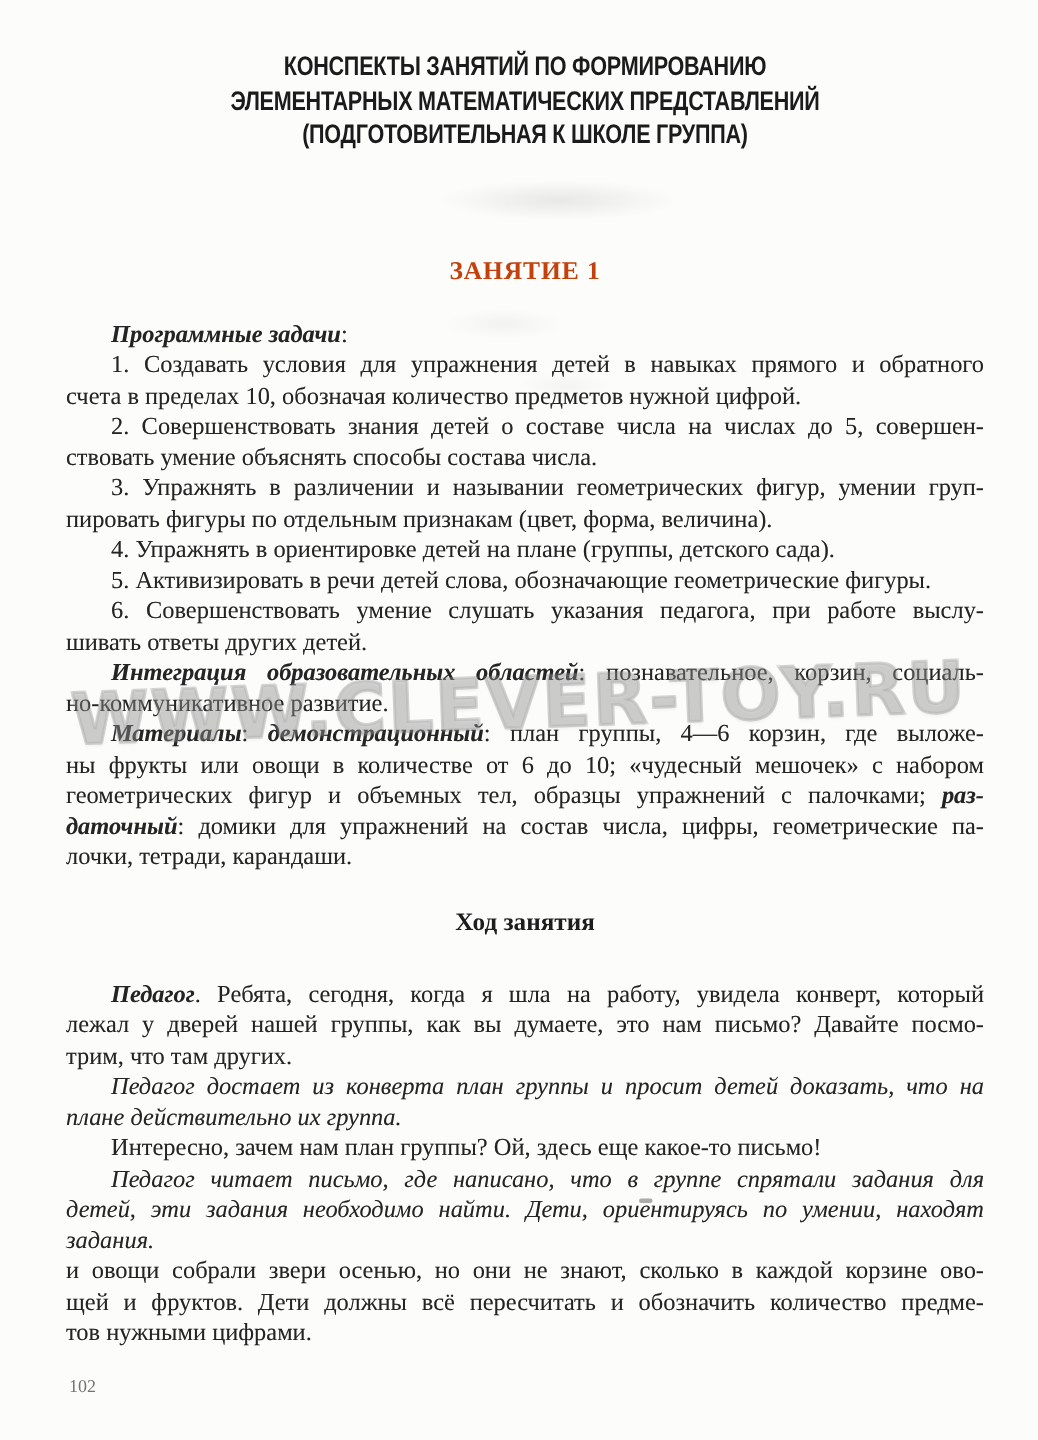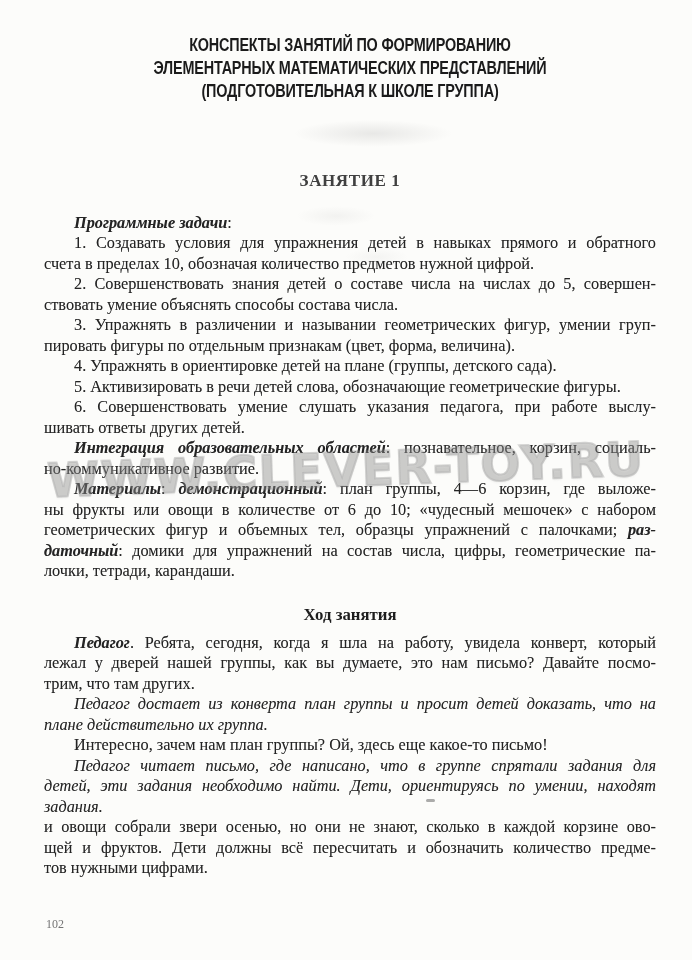--- a/index.html
+++ b/index.html
@@ -17,24 +17,24 @@
   }
   .doc-title {
     font-family:"Liberation Sans", sans-serif;
     font-weight:bold; font-size:16px; line-height:20.5px;
     text-align:center; color:#1b1b1b; letter-spacing:-0.2px;
     transform:scale(0.9,1.12); transform-origin:50% 0;
   }
   .lesson-heading {
     margin-top:74px; margin-bottom:21px;
     text-align:center; font-weight:bold; font-size:17px;
-    line-height:22px; letter-spacing:0.6px; color:#404040;
+    line-height:22px; letter-spacing:0.6px; color:#c2410c;
   }
   .section-heading {
-    margin-top:22px; margin-bottom:8px;
+    margin-top:22px; margin-bottom:28px;
     text-align:center; font-weight:bold; font-size:16.8px;
     line-height:21px; color:#1d1d1d;
   }
   .para { margin:0; }
   .para .line {
     font-size:16.3px; line-height:20.5px; color:#242424;
     text-shadow:0 0 0.3px rgba(0,0,0,0.25);
   }
   .line.indent { text-indent:30px; }
   .line.just { text-align:justify; text-align-last:justify; }

